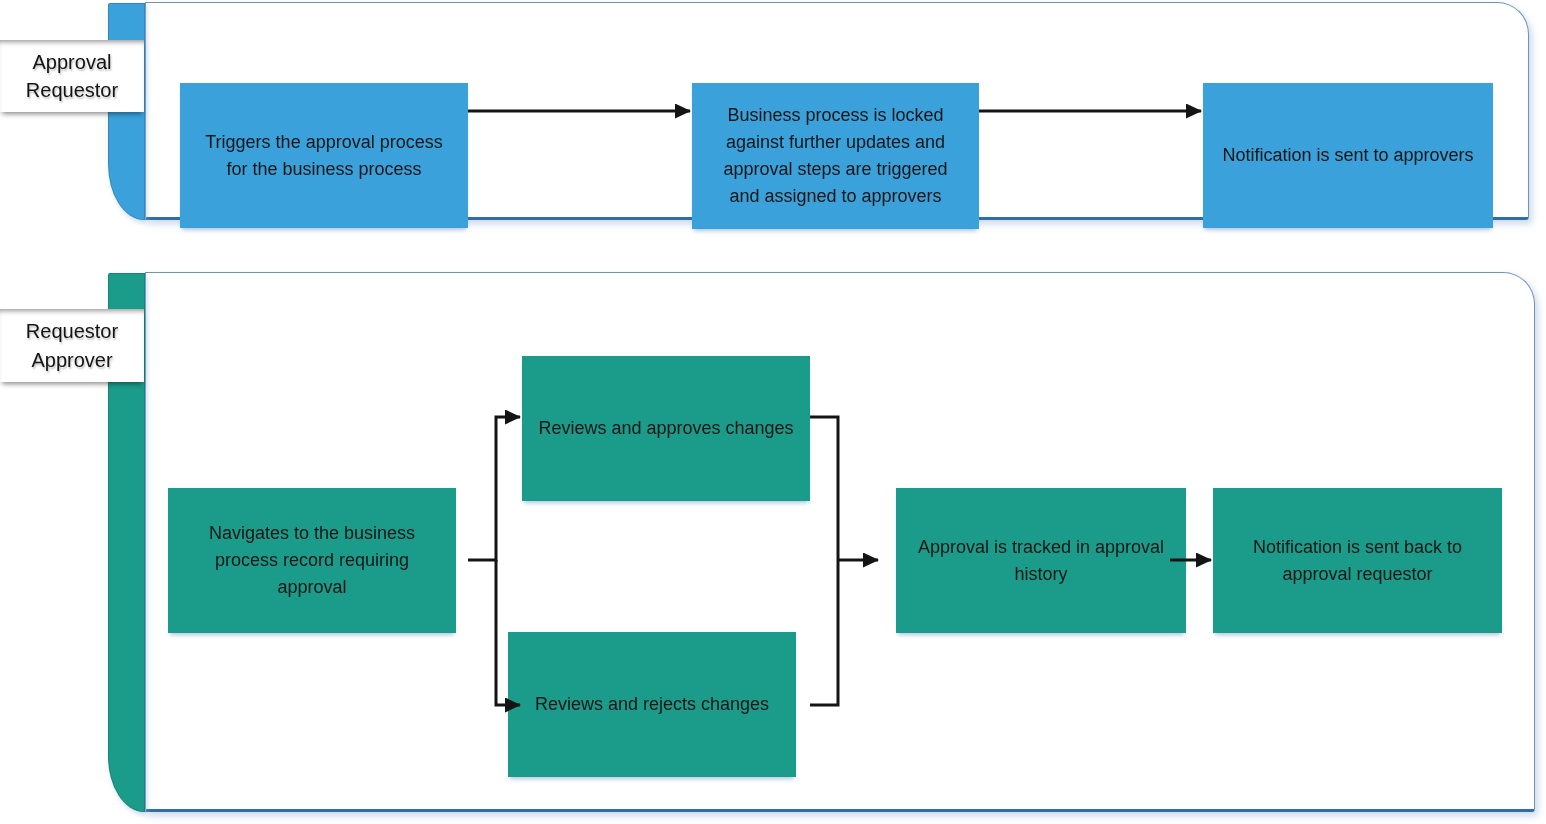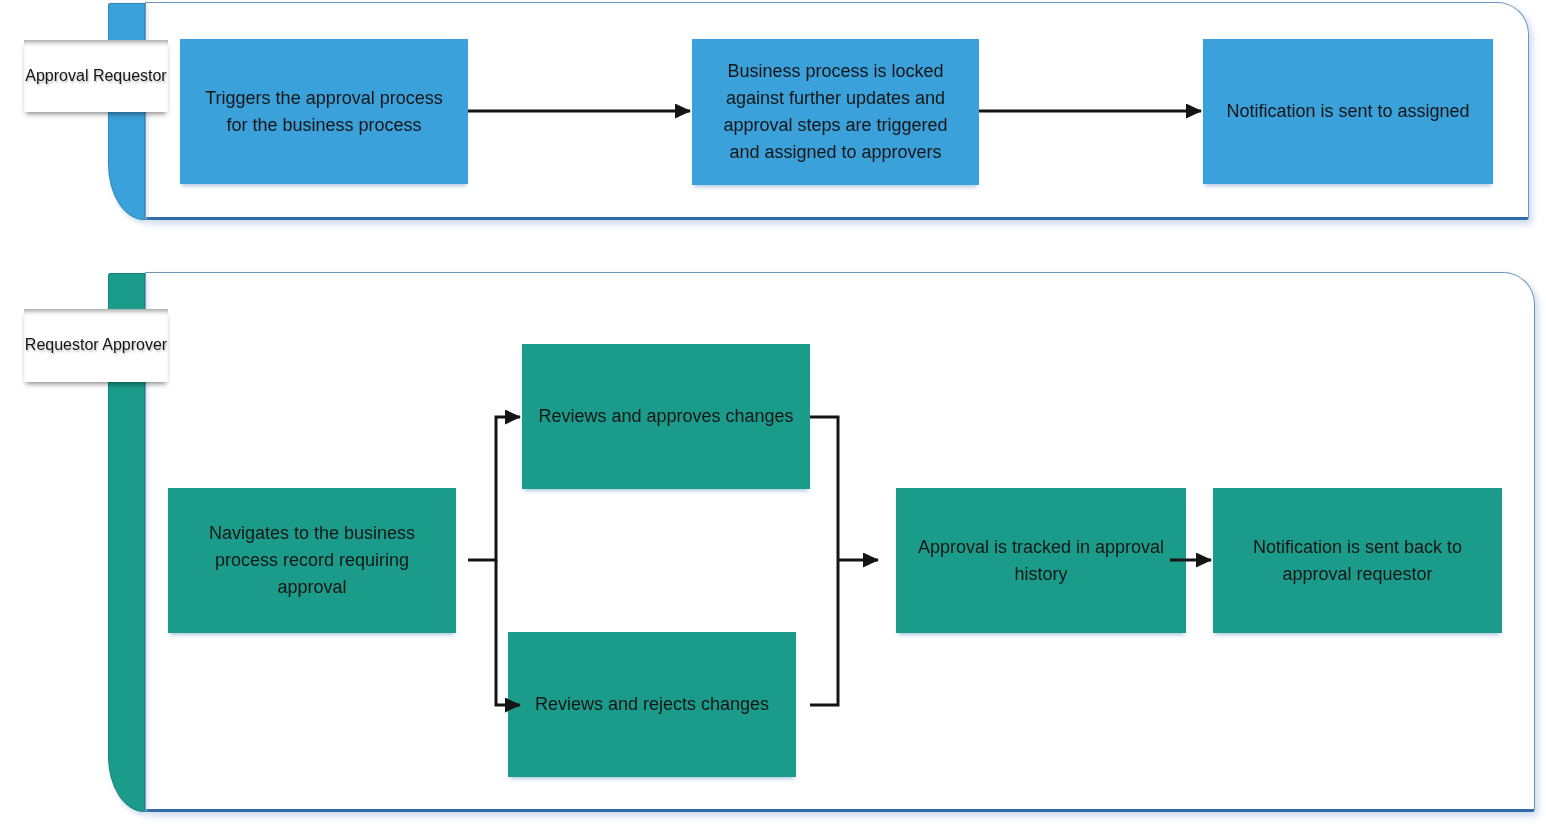--- a/index.html
+++ b/index.html
@@ -34,41 +34,40 @@
   }
   .tab-requestor{background:var(--requestor-fill);}
   .tab-approver{background:var(--approver-fill);}
 
   .lane-label{
     position:absolute;
     left:0;width:144px;
     background:#ffffff;
     display:flex;align-items:center;justify-content:center;
     text-align:center;
-    font-size:16px;line-height:1.42;
+    font-size:20px;line-height:1.42;
     color:#141414;
     text-shadow:1px 2px 2px rgba(0,0,0,0.25);
     box-shadow:0 4px 5px -2px rgba(0,0,0,0.45), inset 0 5px 5px -3px rgba(0,0,0,0.4);
     z-index:3;
-    margin-left:24px;
   }
 
   
   .step{
     position:absolute;
     display:flex;align-items:center;justify-content:center;
     text-align:center;
     font-size:18px;line-height:1.5;
     padding:8px 14px;
     box-sizing:border-box;
     color:#161616;
     box-shadow:0 4px 4px -2px rgba(125,160,205,0.6);
     z-index:4;
   }
-  .step-blue{background:var(--requestor-fill);}
+  .step-blue{background:var(--requestor-fill);margin-top:44px;}
   .step-teal{background:var(--approver-fill);}
 
   
   .connectors{position:absolute;left:0;top:0;z-index:5;pointer-events:none;}
   .conn{stroke:var(--connector);stroke-width:3;fill:none;stroke-linejoin:miter;}
   .ah{fill:var(--connector);}
 </style>
 </head>
 <body>
 
@@ -80,33 +79,33 @@
     <span>Approval Requestor</span>
   </div>
 
   <div class="step step-blue" style="left:180px;top:39px;width:288px;height:145px;">
     <span>Triggers the approval process for the business process</span>
   </div>
   <div class="step step-blue" style="left:692px;top:39px;width:287px;height:146px;">
     <span>Business process is locked against further updates and approval steps are triggered and assigned to approvers</span>
   </div>
   <div class="step step-blue" style="left:1203px;top:39px;width:290px;height:145px;">
-    <span>Notification is sent to assigned</span>
+    <span>Notification is sent to approvers</span>
   </div>
 
   <div class="lane-box" style="left:145px;top:272px;width:1390px;height:540px;"></div>
   <div class="lane-tab tab-approver" style="left:108px;top:273px;height:539px;"></div>
   <div class="lane-label" style="top:309px;height:73px;">
     <span>Requestor Approver</span>
   </div>
 
   <div class="step step-teal" style="left:168px;top:488px;width:288px;height:145px;">
     <span>Navigates to the business process record requiring approval</span>
   </div>
-  <div class="step step-teal" style="left:522px;top:344px;width:288px;height:145px;">
+  <div class="step step-teal" style="left:522px;top:356px;width:288px;height:145px;">
     <span>Reviews and approves changes</span>
   </div>
   <div class="step step-teal" style="left:508px;top:632px;width:288px;height:145px;">
     <span>Reviews and rejects changes</span>
   </div>
   <div class="step step-teal" style="left:896px;top:488px;width:290px;height:145px;">
     <span>Approval is tracked in approval history</span>
   </div>
   <div class="step step-teal" style="left:1213px;top:488px;width:289px;height:145px;">
     <span>Notification is sent back to approval requestor</span>

